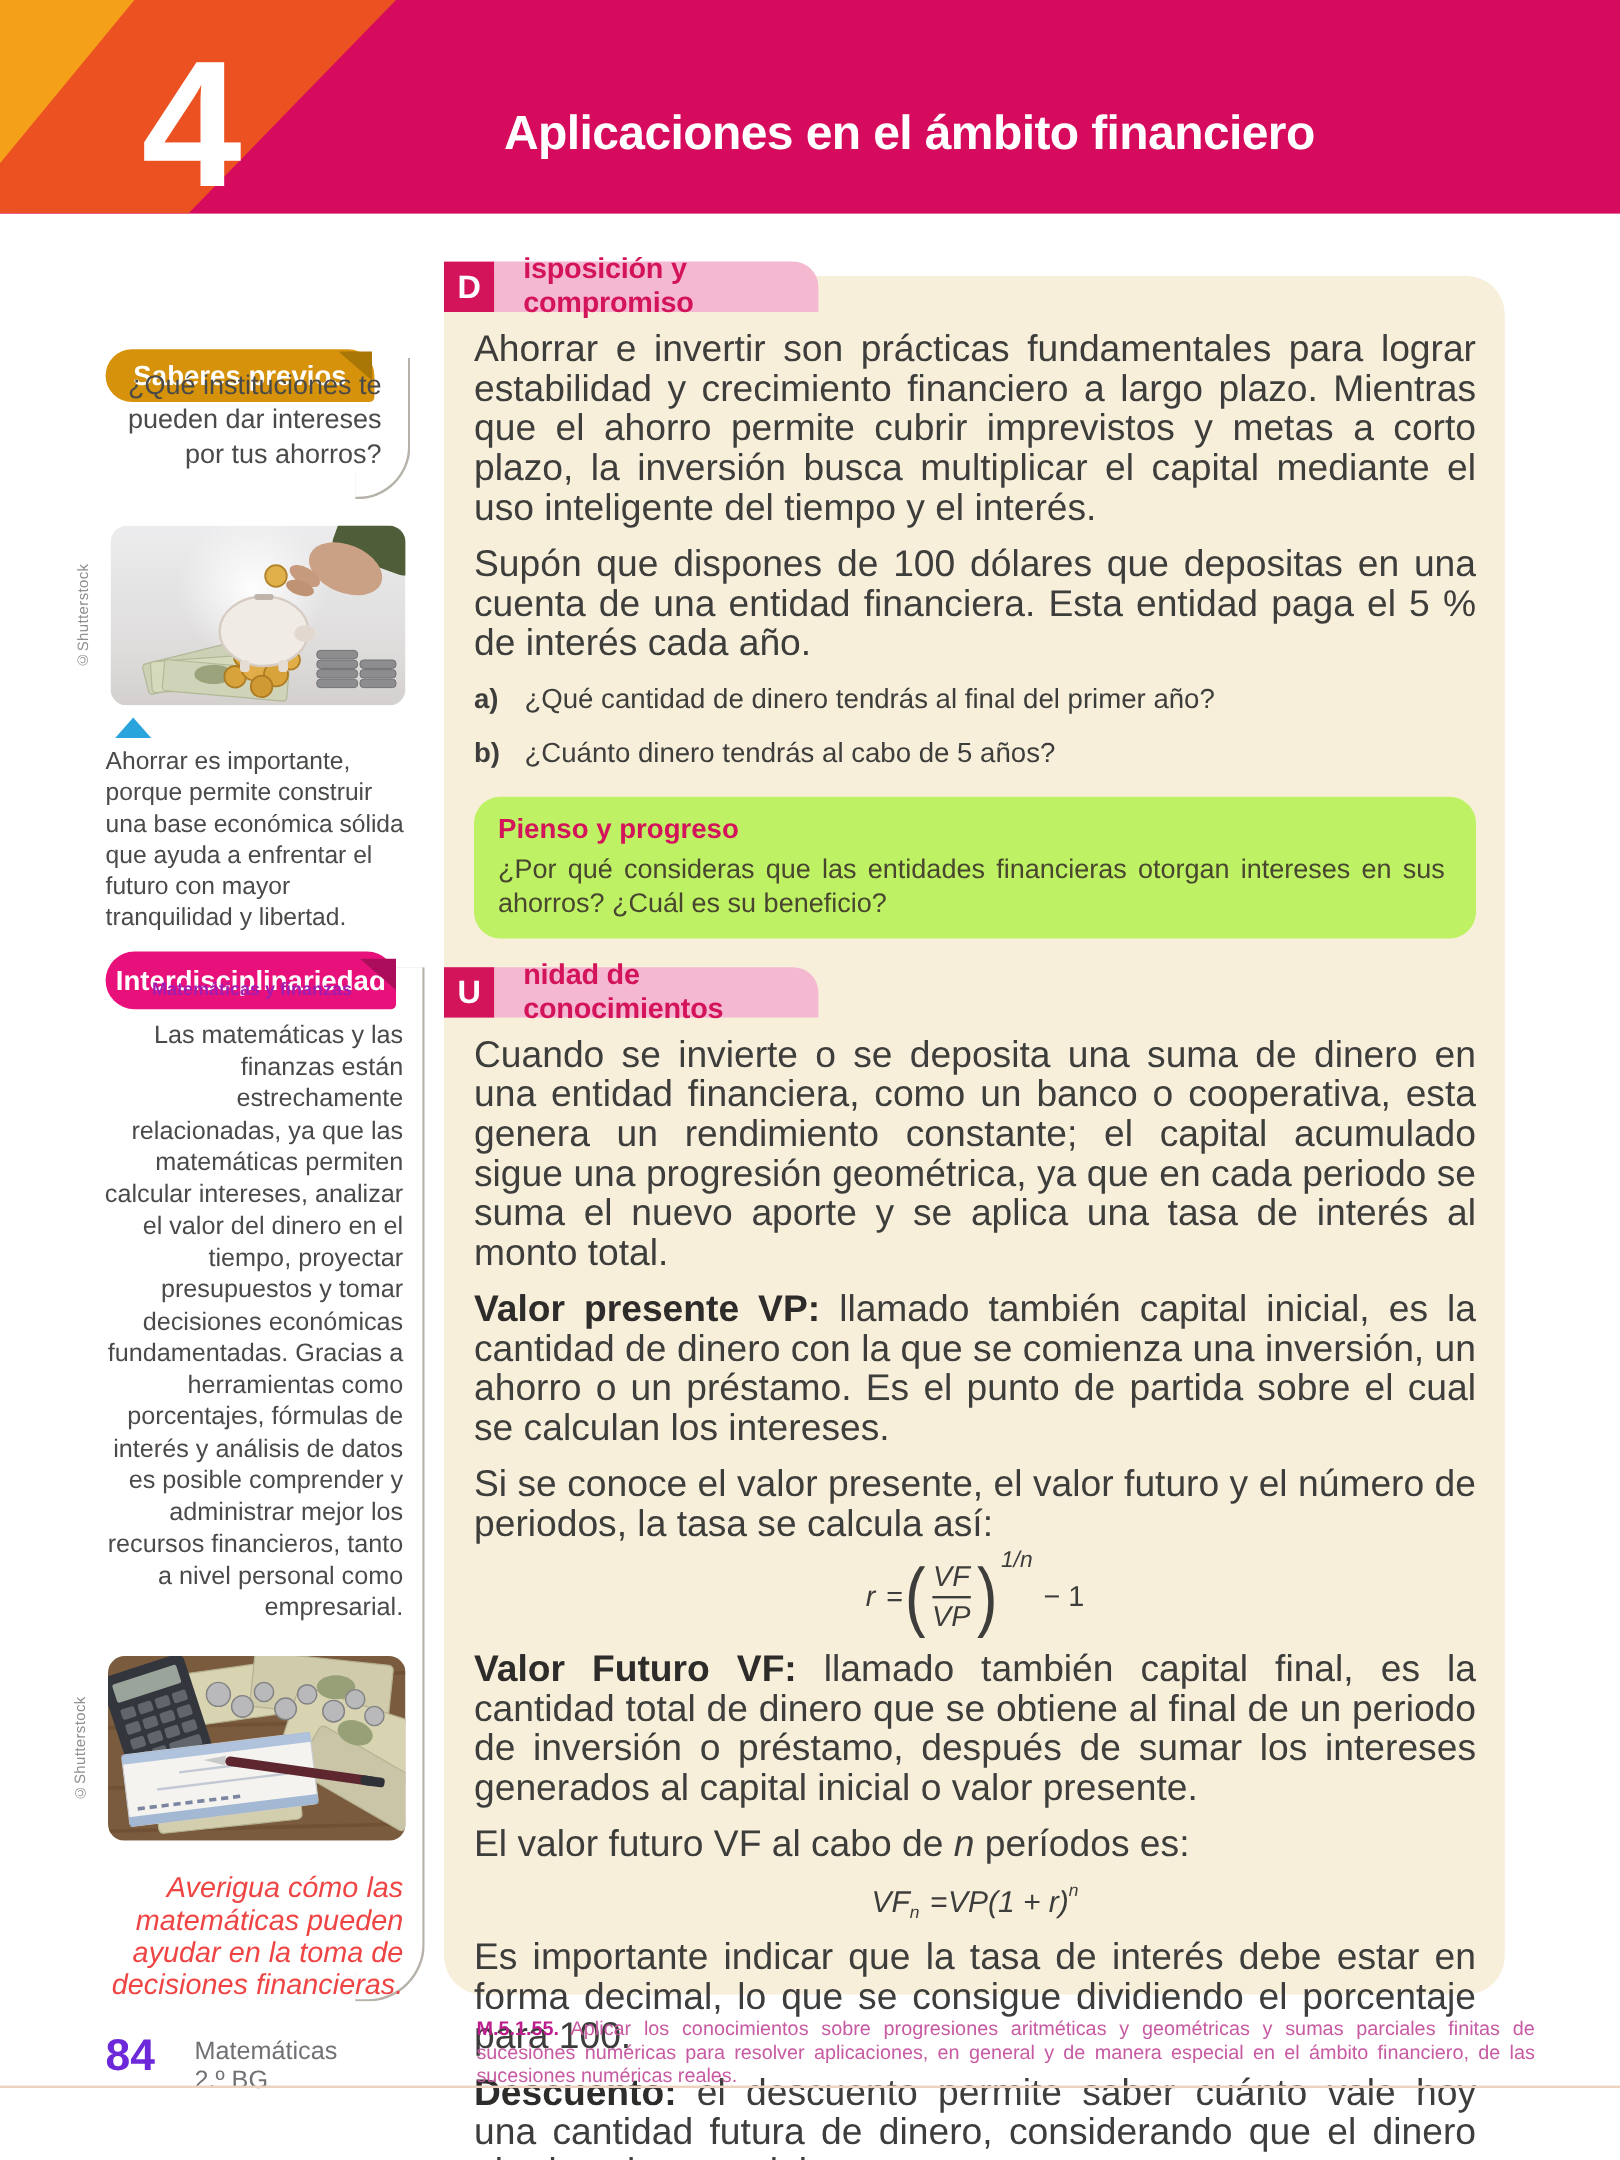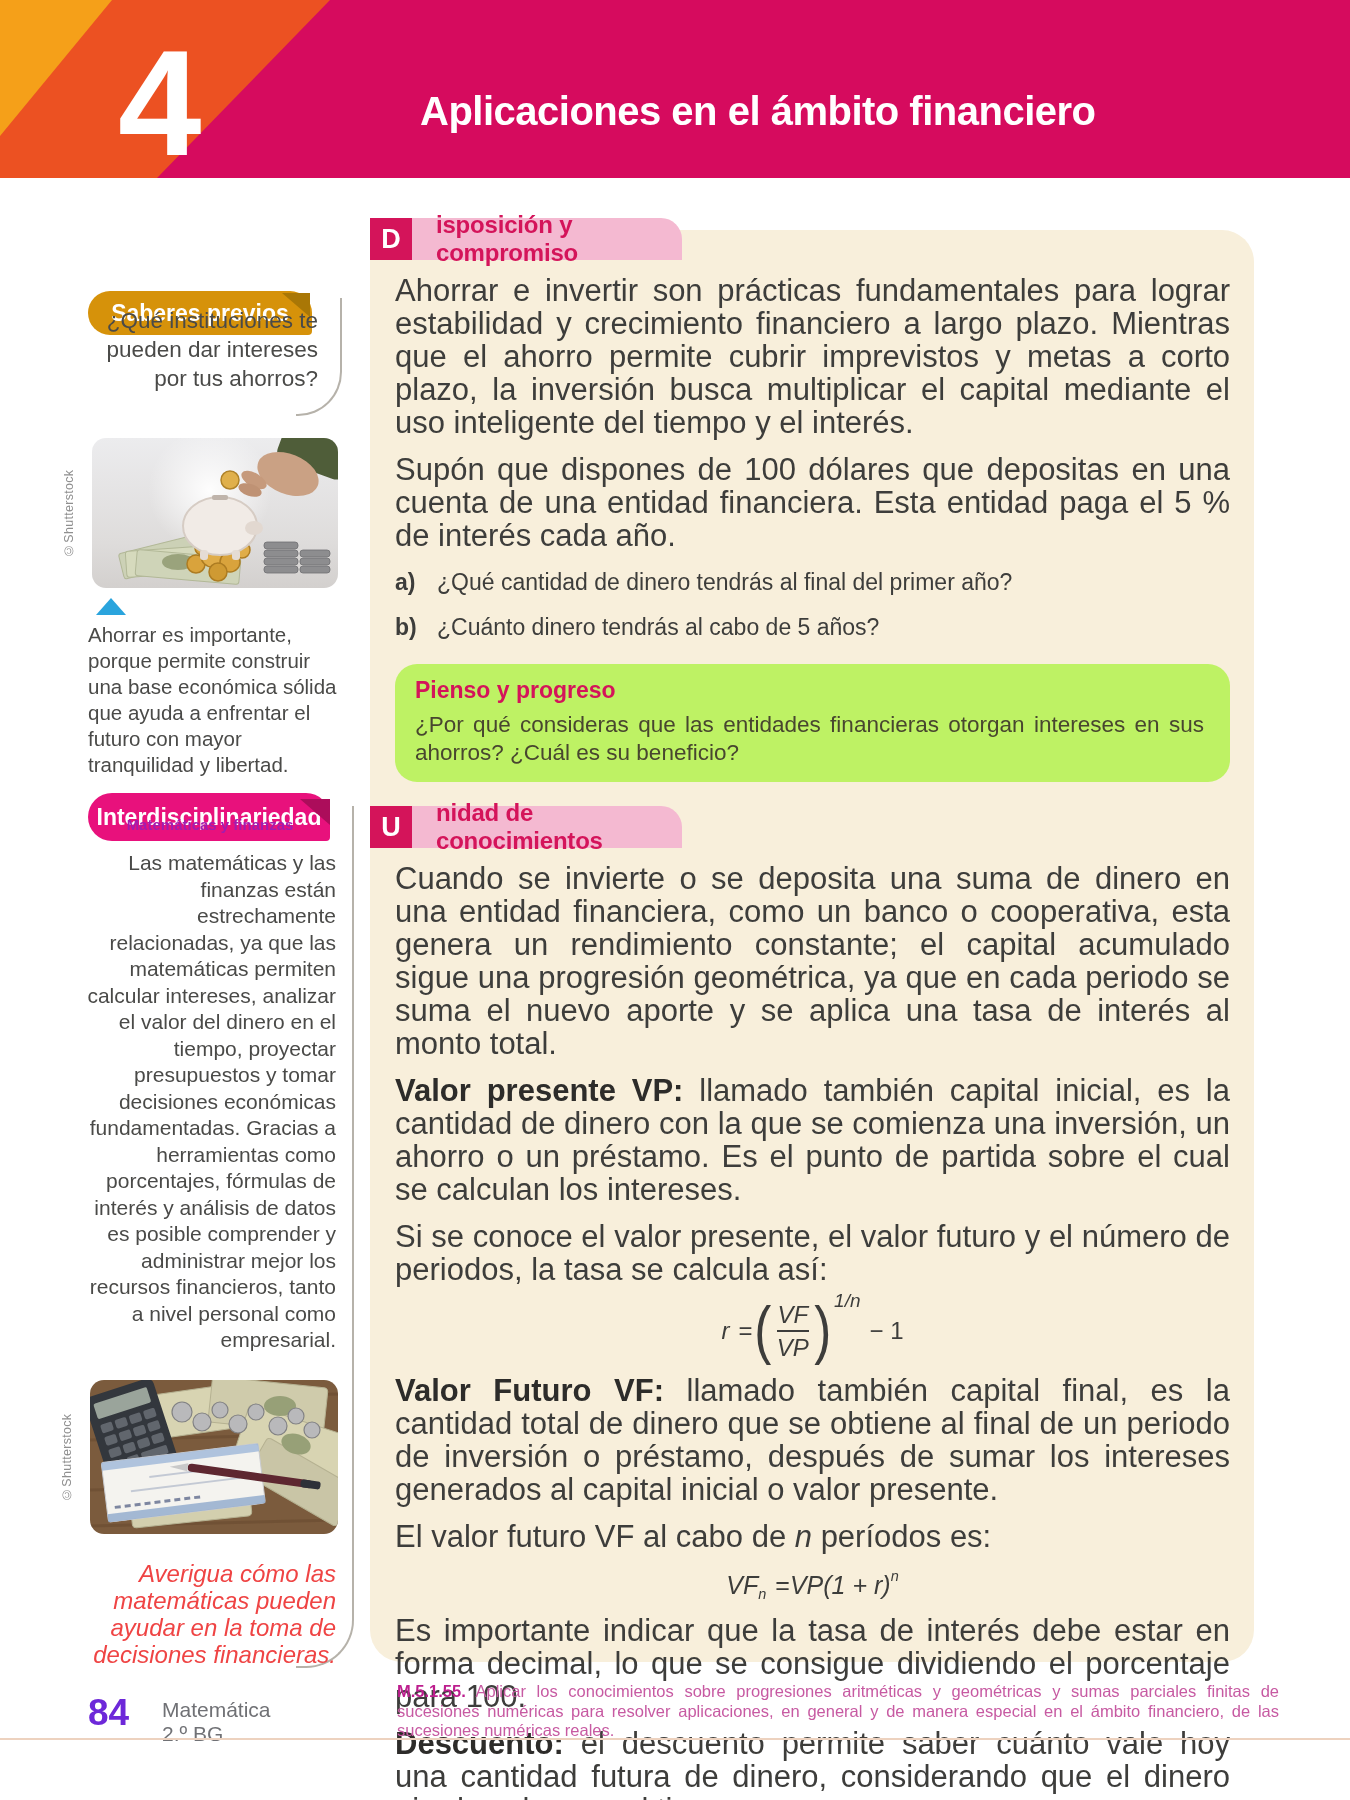--- a/index.html
+++ b/index.html
@@ -337,19 +337,19 @@
           <span class="fb"></span>
           <span><span class="fi">(1 + r)</span><span class="sup">n</span></span>
         </span>
       </div>
 
     </div>
   </div>
 
   <div class="pagenum">84</div>
   <div class="pagemeta">
-    <div>Matemática</div>
+    <div>Matemáticas</div>
     <div>2.º BG</div>
   </div>
   <div class="standard"><b>M.5.1.55.</b><span> Aplicar los conocimientos sobre progresiones aritméticas y geométricas y sumas parciales finitas de sucesiones numéricas para resolver aplicaciones, en general y de manera especial en el ámbito financiero, de las sucesiones numéricas reales.</span></div>
   <div class="footline"></div>
 
 </div>
 
 </body></html>

